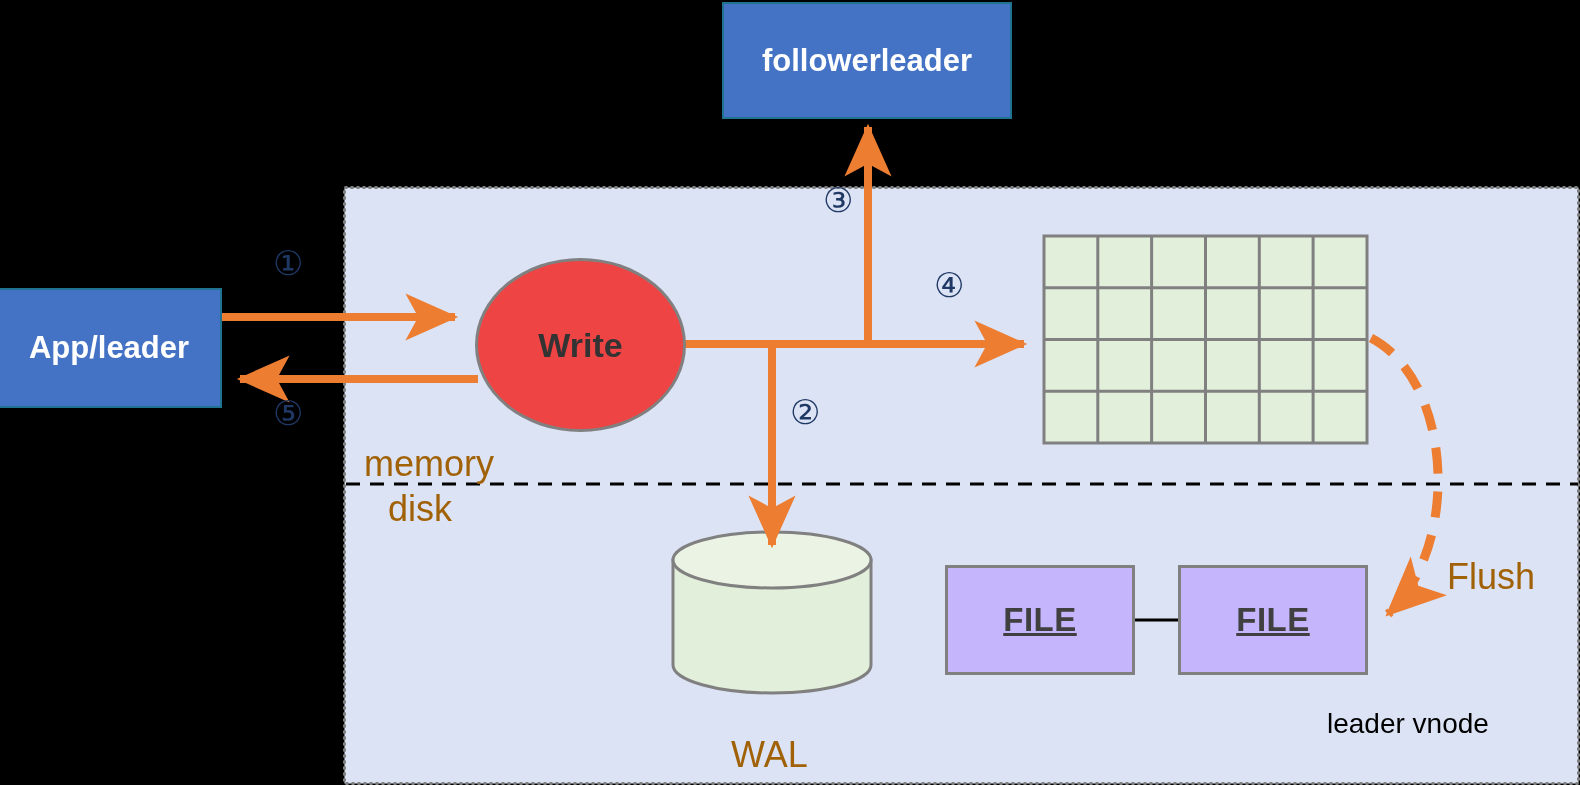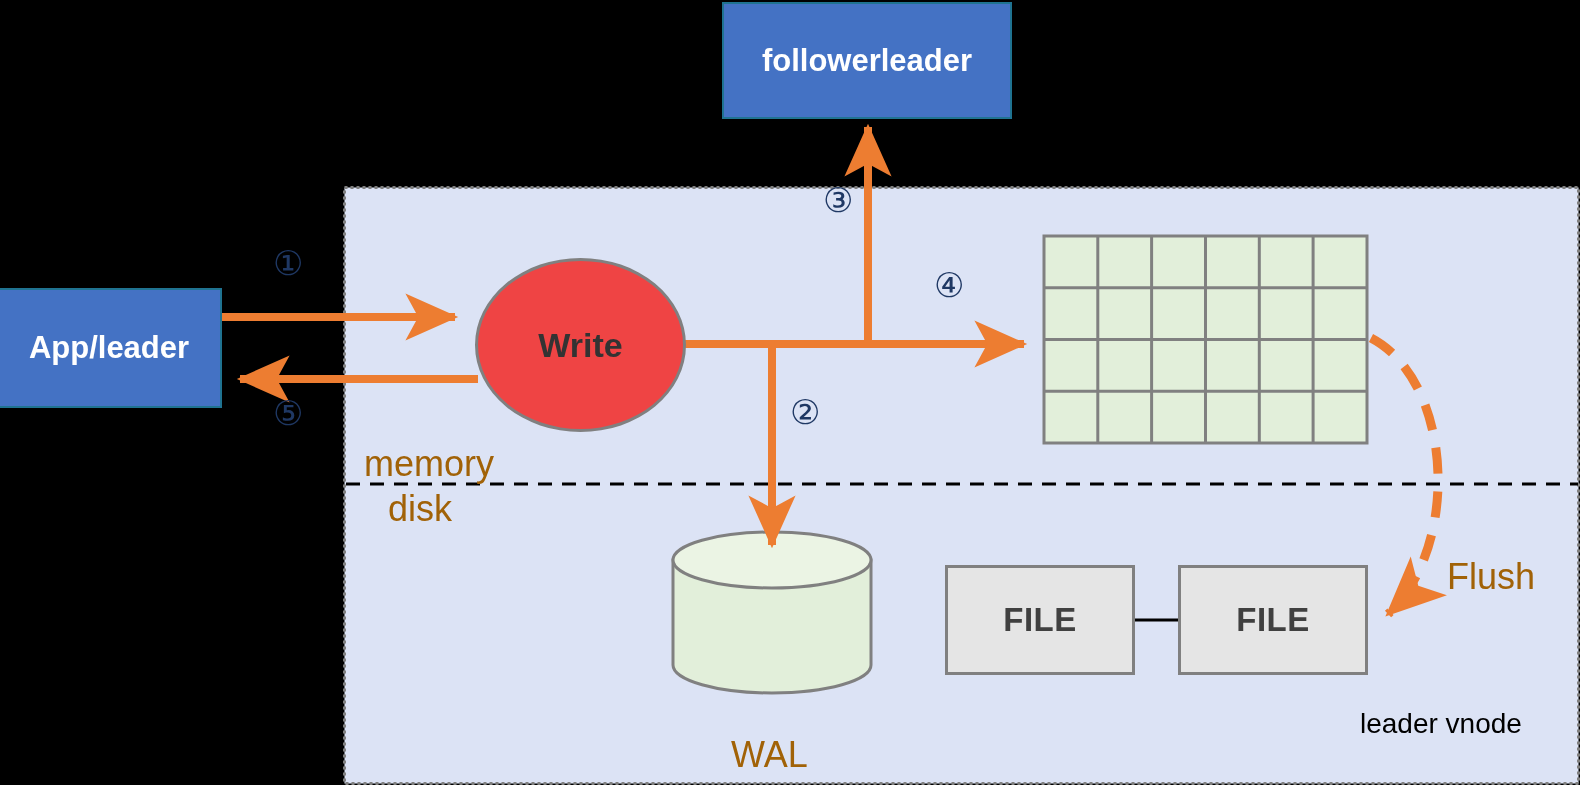--- a/index.html
+++ b/index.html
@@ -41,30 +41,31 @@
     font-size: 31px;
   }
   #app-taosc-box {
     left: -4px; top: 288px;
     width: 226px; height: 120px;
     font-size: 31px;
   }
   
   .green-box {
     position: absolute;
-    background: #e5e5e5;
+    background: #c4b5fd;
     border: 3px solid #808080;
     box-sizing: border-box;
     color: #404040;
     font-weight: bold;
     display: flex;
     align-items: center;
     justify-content: center;
     font-size: 33px;
     letter-spacing: 0.5px;
+    text-decoration: underline;
   }
   #file-box-1 { left: 945px; top: 565px; width: 190px; height: 110px; }
   #file-box-2 { left: 1178px; top: 565px; width: 190px; height: 110px; }
 
   #write-ellipse {
     position: absolute;
     left: 475px; top: 258px;
     width: 211px; height: 174px;
     background: #ef4444;
     border: 3px solid #808080;
@@ -84,21 +85,21 @@
     font-size: 34px;
     font-family: "DejaVu Sans", sans-serif;
     line-height: 1;
   }
   
   .plain {
     position: absolute;
     color: #a16207;
     font-size: 36px;
   }
-  .panel-caption { color: #000000; font-size: 28px; margin-left: 33px; }
+  .panel-caption { color: #000000; font-size: 28px; }
 </style>
 </head>
 <body>
 
 <div id="stage">
 
   <svg id="diagram-svg" viewBox="0 0 1580 785">
     <defs>
       <marker id="arrow-orange" markerWidth="9" markerHeight="9" refX="6.2" refY="3.1" orient="auto" markerUnits="strokeWidth">
         <path d="M0,0.15 L6.6,3.1 L0,6.05 L1.6,3.1 Z" fill="#ED7D31"></path>

